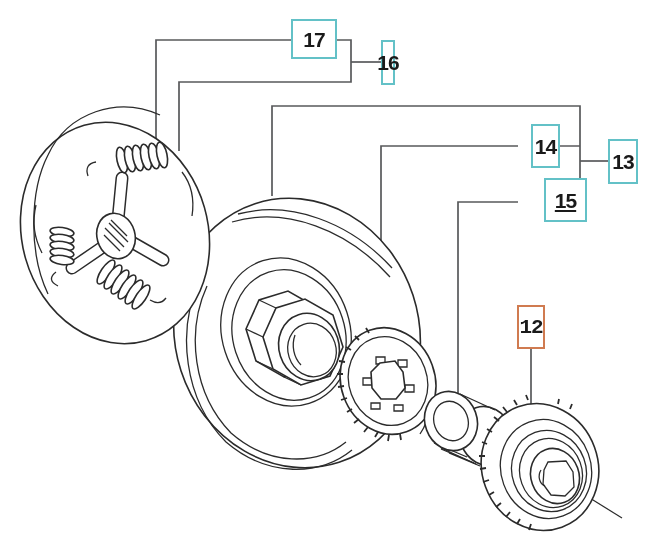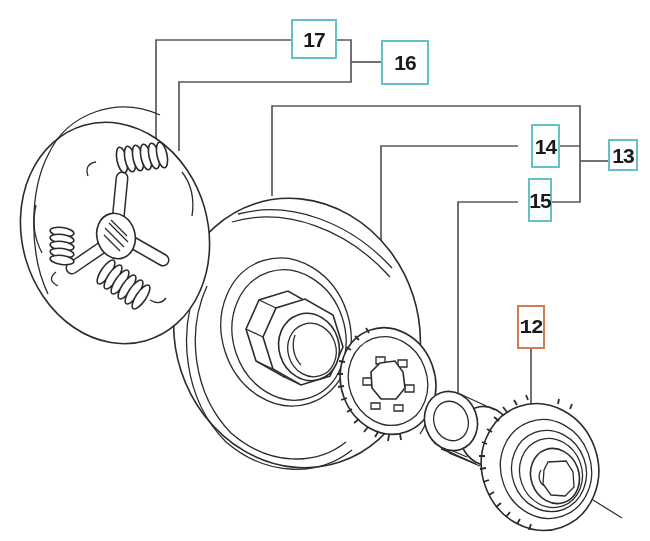--- a/index.html
+++ b/index.html
@@ -148,18 +148,18 @@
       <ellipse class="pn" cx="546" cy="469" rx="45" ry="50" transform="rotate(-20 546 469)"></ellipse>
       <ellipse class="pn" cx="549" cy="471" rx="37" ry="41" transform="rotate(-20 549 471)"></ellipse>
       <ellipse class="pn" cx="551" cy="473" rx="31" ry="35" transform="rotate(-20 551 473)"></ellipse>
       <ellipse class="p" cx="555" cy="476" rx="24" ry="28" transform="rotate(-20 555 476)"></ellipse>
       <path class="pn" d="M548,462 L566,461 L573,472 L574,487 L565,496 L551,495 L543,484 L544,470 Z"></path>
       <path class="pn" d="M541,470 a8,10 0 0 0 4,16"></path>
     </g>
   </svg>
 
   <div class="callout" style="left:291px;top:19px;width:46px;height:40px;">17</div>
-  <div class="callout" style="left:381px;top:40px;width:48px;height:45px;">16</div>
+  <div class="callout" style="left:381px;top:40px;width:14px;height:45px;">16</div>
   <div class="callout" style="left:518px;top:124px;width:29px;height:44px;margin-left:13px;">14</div>
-  <div class="callout" style="left:608px;top:139px;width:30px;height:32px;text-align:right;">13</div>
-  <div class="callout" style="left:528px;top:178px;width:24px;height:44px;">15</div>
+  <div class="callout" style="left:608px;top:139px;width:30px;height:45px;text-align:right;">13</div>
+  <div class="callout" style="left:544px;top:178px;width:43px;height:44px;text-decoration:underline;">15</div>
   <div class="callout callout--orange" style="left:517px;top:305px;width:28px;height:44px;">12</div>
 </div>
 
 </body></html>

